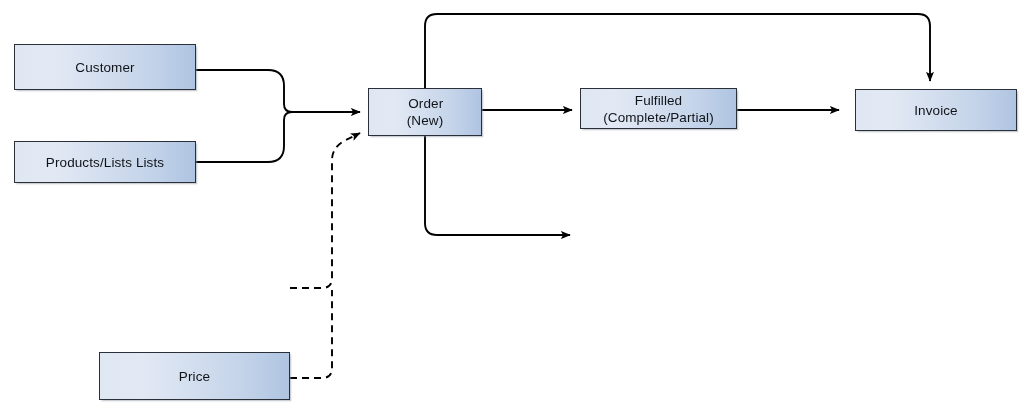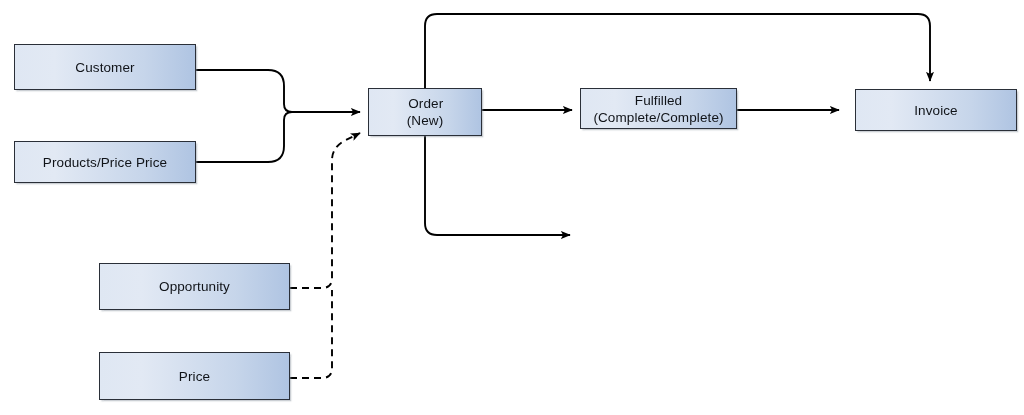--- a/index.html
+++ b/index.html
@@ -74,39 +74,36 @@
     <path d="M290,288 L322,288 Q332,288 332,278 L332,160 Q332,148 344,141 L360,133" fill="none" stroke="#000000" stroke-width="1.9" stroke-dasharray="7,5" marker-end="url(#arrowhead)"></path>
 
     <path d="M290,378 L322,378 Q332,378 332,368 L332,290" fill="none" stroke="#000000" stroke-width="1.9" stroke-dasharray="7,5"></path>
   </svg>
 
   <div class="node" style="left:14px; top:44px; width:182px; height:46px;">
     <span class="node-label">Customer</span>
   </div>
 
   <div class="node" style="left:14px; top:141px; width:182px; height:42px;">
-    <span class="node-label">Products/Price Price</span>
+    <span class="node-label">Products/Lists Lists</span>
   </div>
 
   <div class="node" style="left:368px; top:88px; width:114px; height:48px;text-align:right;">
     <span class="node-label">Order
 (New)</span>
   </div>
 
   <div class="node" style="left:580px; top:88px; width:157px; height:41px;">
     <span class="node-label">Fulfilled
-(Complete/Complete)</span>
+(Complete/Partial)</span>
   </div>
 
   <div class="node" style="left:847px; top:89px; width:162px; height:42px;margin-left:8px;">
     <span class="node-label">Invoice</span>
   </div>
 
 
-  <div class="node" style="left:99px; top:263px; width:191px; height:47px;">
-    <span class="node-label">Opportunity</span>
-  </div>
 
   <div class="node" style="left:99px; top:352px; width:191px; height:48px;">
     <span class="node-label">Price</span>
   </div>
 
 </div>
 
 </body></html>

